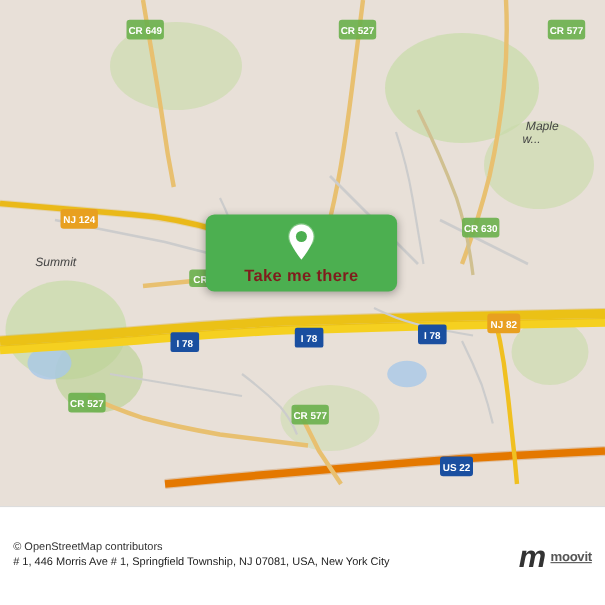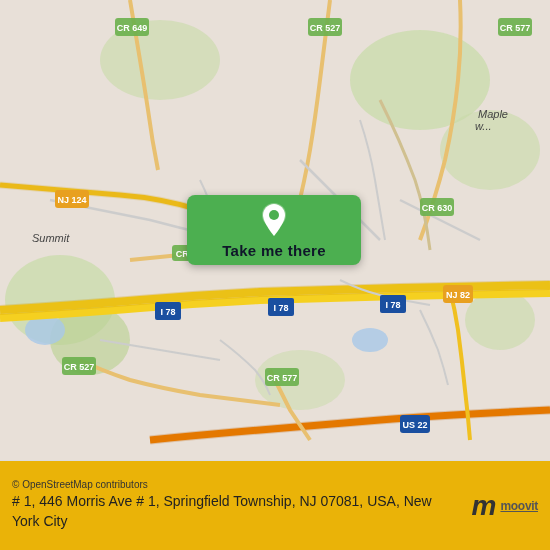--- a/index.html
+++ b/index.html
@@ -44,34 +44,34 @@
       border: none;
     }
 
     .pin-icon {
       width: 28px;
       height: 36px;
       margin-bottom: 4px;
     }
 
     .btn-label {
-      color: #0f172a;
+      color: #7f1d1d;
       font-size: 15px;
       font-weight: bold;
       letter-spacing: 0.3px;
     }
 
     
     .info-bar {
       position: absolute;
       bottom: 0;
       left: 0;
       width: 550px;
       height: 90px;
-      background: #eab308;
+      background: #ffffff;
       display: flex;
       align-items: center;
       padding: 8px 12px;
       border-top: 1px solid #ddd;
     }
 
     .info-text-block {
       flex: 1;
     }
 
@@ -79,21 +79,21 @@
       font-size: 10px;
       color: #e04040;
       margin-bottom: 2px;
     }
 
     .osm-credit span {
       color: #333;
     }
 
     .address-line {
-      font-size: 14px;
+      font-size: 10px;
       color: #222;
       font-weight: 500;
       line-height: 1.4;
     }
 
     .moovit-logo {
       display: flex;
       align-items: center;
       gap: 4px;
       margin-left: 10px;

